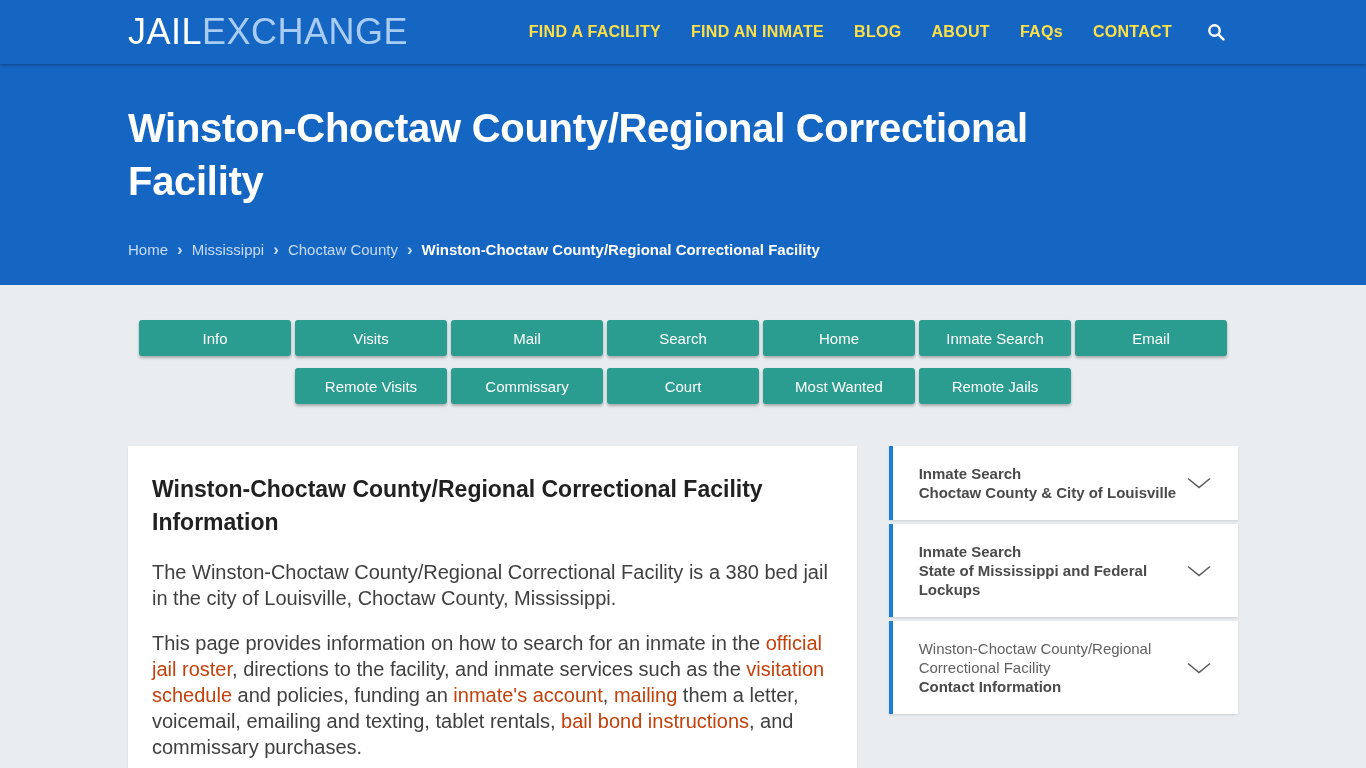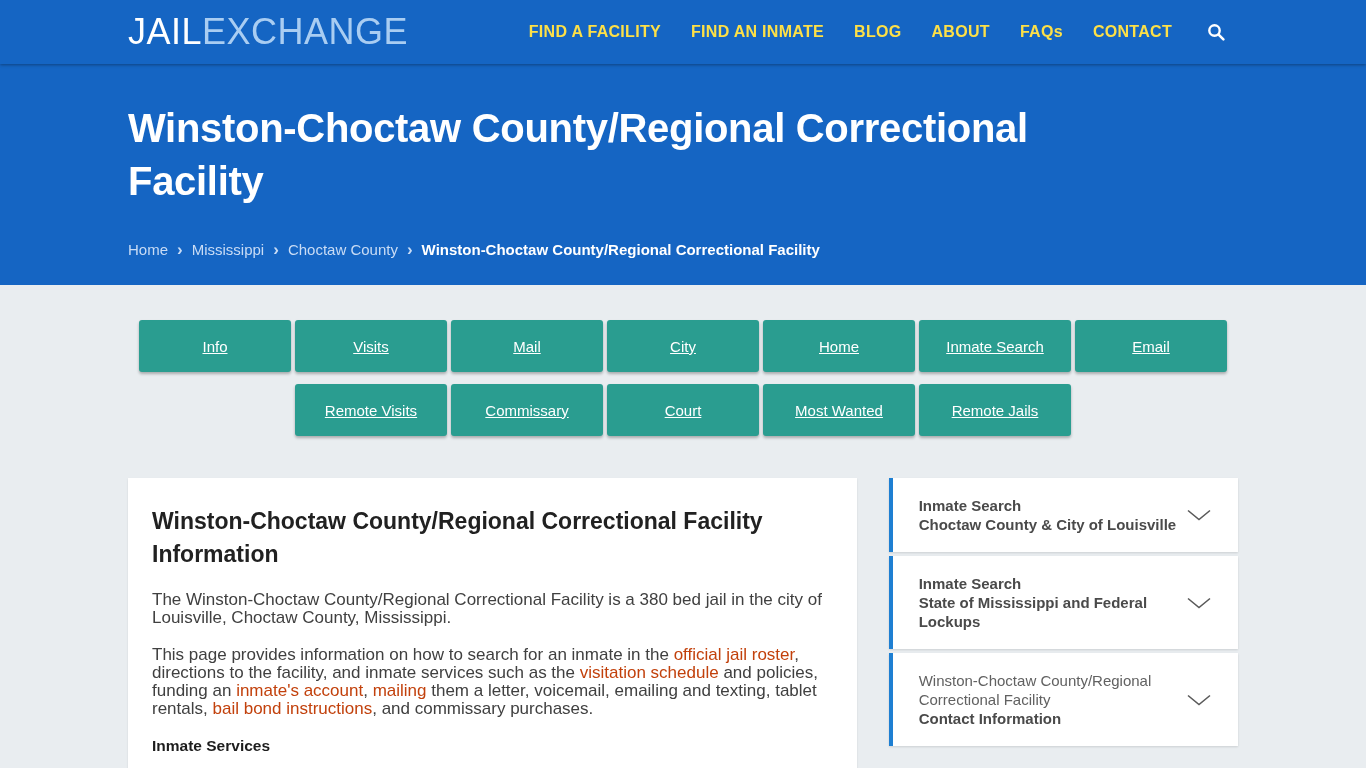--- a/index.html
+++ b/index.html
@@ -61,31 +61,30 @@
   .crumb { color: #c9dcf5; cursor: pointer; white-space: nowrap; }
   .crumb-sep { color: #c9dcf5; font-size: 17px; font-weight: 700; line-height: 1; }
   .crumb.current { color: #ffffff; font-weight: 700; cursor: default; }
 
   
   .btn-grid { margin-top: 35px; }
   .btn-row { display: flex; justify-content: center; gap: 4px; }
   .btn-row + .btn-row { margin-top: 12px; border-radius: 13px; }
   .qbtn {
     width: 152px;
-    height: 52px;
+    height: 36px;
     background: #2a9d90;
     color: #ffffff;
     font-size: 15px;
     display: flex;
     align-items: center;
     justify-content: center;
     border-radius: 3px;
     box-shadow: 0 2px 3px rgba(0,0,0,0.28);
     cursor: pointer;
-    text-decoration: underline;
   }
 
   
   .columns {
     width: 1110px;
     margin: 42px auto 0 auto;
     display: flex;
     align-items: flex-start;
     gap: 32px;
   }
@@ -97,22 +96,22 @@
     padding: 27px 24px 24px 24px;
   }
   .content-card h2 {
     font-size: 23px;
     line-height: 33px;
     font-weight: 600;
     color: #212121;
     margin-bottom: 20px;
   }
   .content-card p {
-    font-size: 17px;
-    line-height: 18px;
+    font-size: 20px;
+    line-height: 26px;
     color: #404040;
     margin-bottom: 19px;
   }
   .content-card a.inline-link { color: #c2410c; text-decoration: none; cursor: pointer; }
   .content-card h3 {
     font-size: 15.5px;
     font-weight: 700;
     color: #1d1d1d;
     margin-top: 10px;
   }
@@ -172,21 +171,21 @@
     <span class="crumb-sep">›</span>
     <span class="crumb current">Winston-Choctaw County/Regional Correctional Facility</span>
   </div>
 </div>
 
 <div class="btn-grid">
   <div class="btn-row">
     <div class="qbtn">Info</div>
     <div class="qbtn">Visits</div>
     <div class="qbtn">Mail</div>
-    <div class="qbtn">City</div>
+    <div class="qbtn">Search</div>
     <div class="qbtn">Home</div>
     <div class="qbtn">Inmate Search</div>
     <div class="qbtn">Email</div>
   </div>
   <div class="btn-row">
     <div class="qbtn">Remote Visits</div>
     <div class="qbtn">Commissary</div>
     <div class="qbtn">Court</div>
     <div class="qbtn">Most Wanted</div>
     <div class="qbtn">Remote Jails</div>

